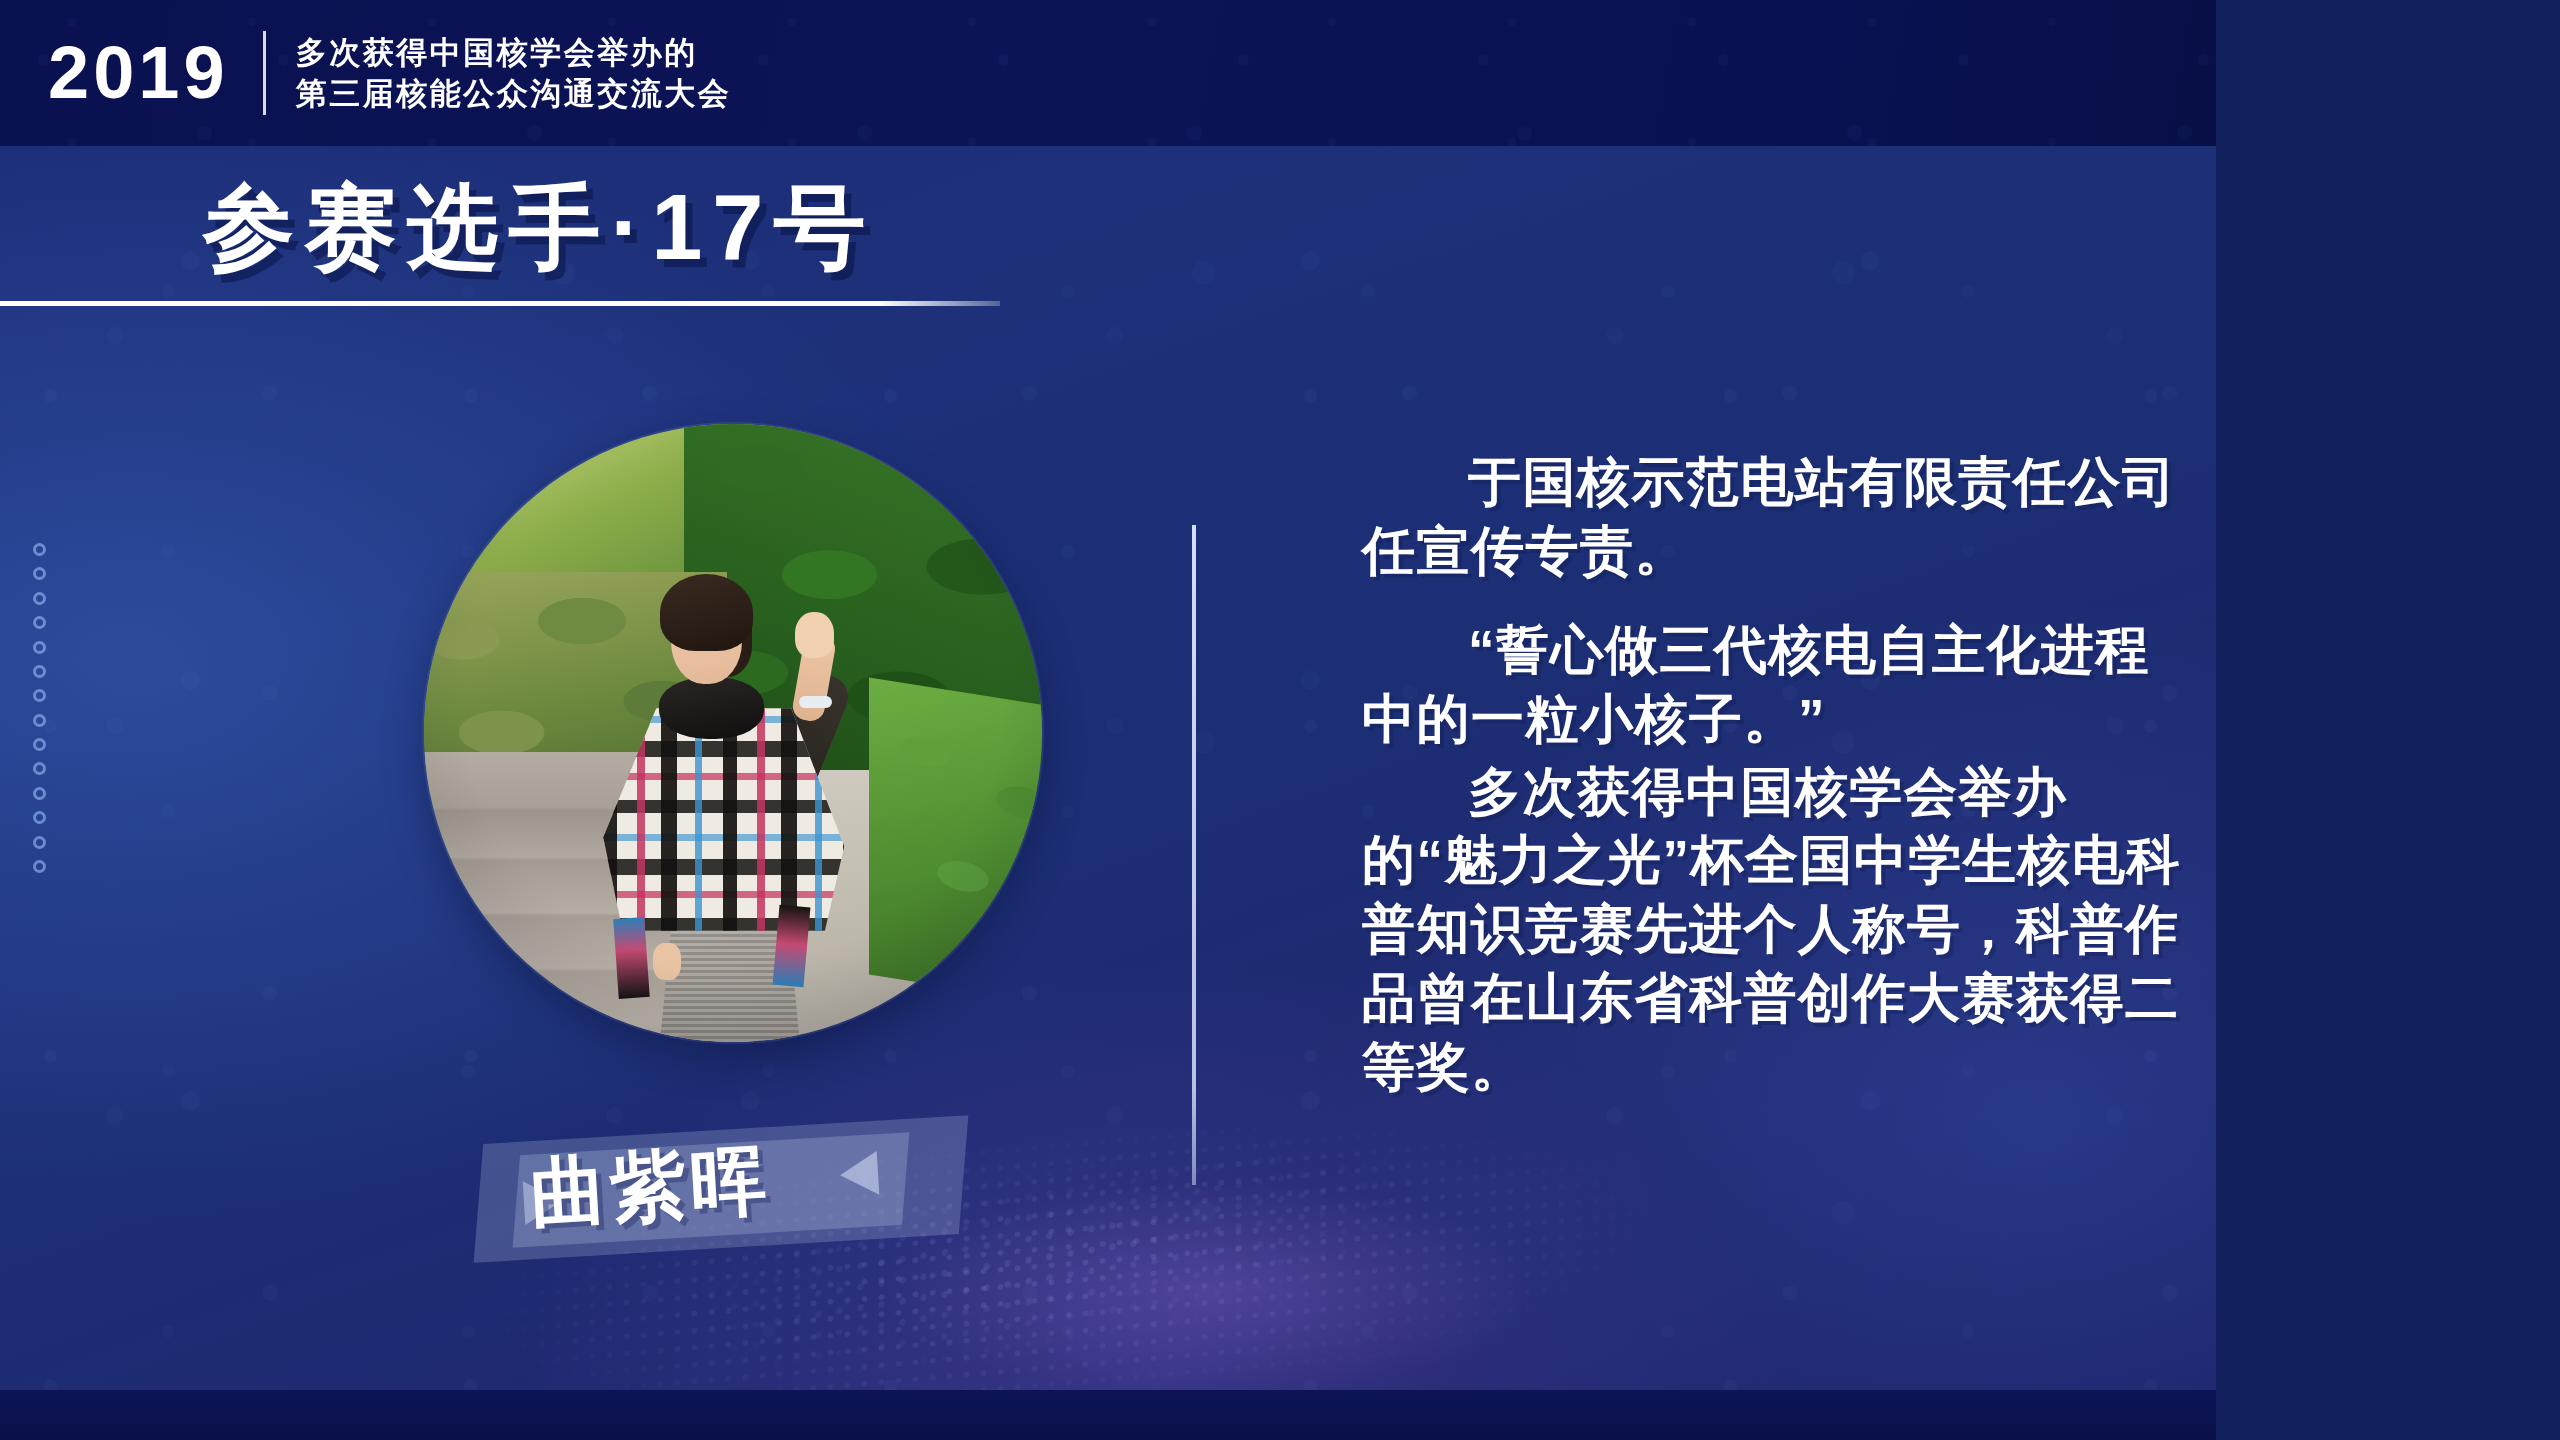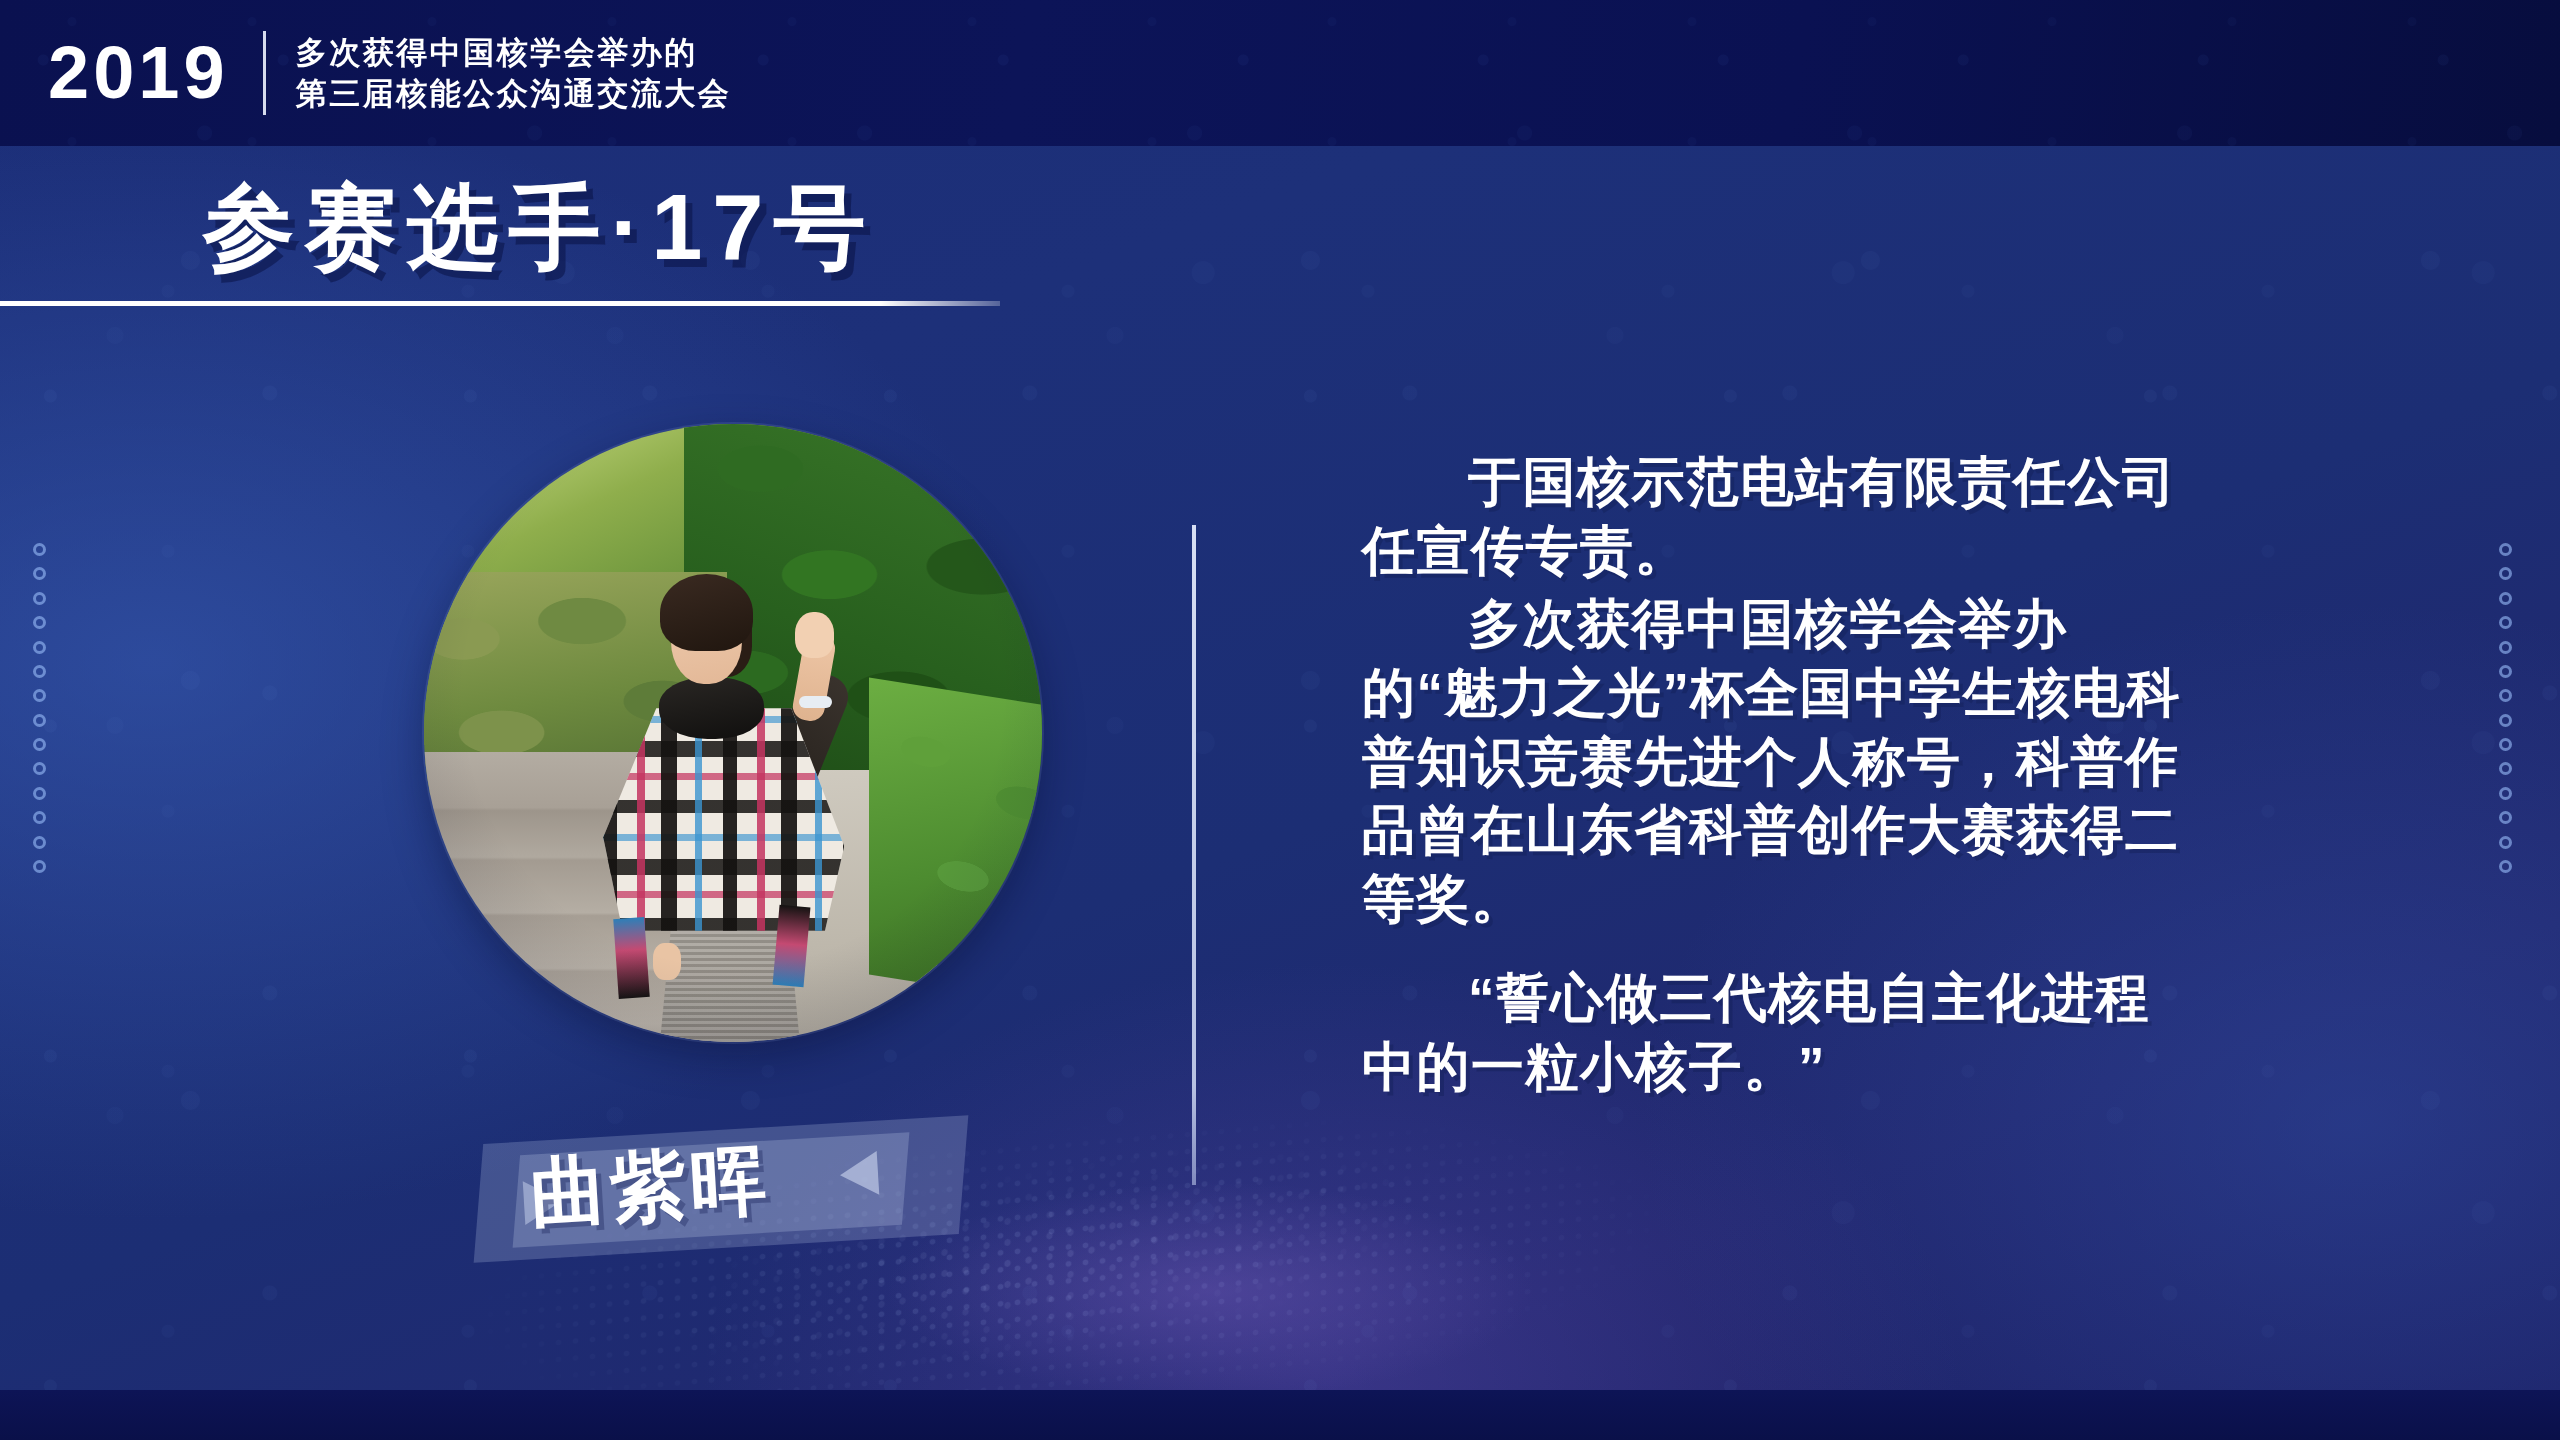--- a/index.html
+++ b/index.html
@@ -1,20 +1,20 @@
 <!DOCTYPE html>
 <html><head>
 <meta charset="utf-8">
 <style>
   * { margin:0; padding:0; box-sizing:border-box; }
   html,body { width:2560px; height:1440px; overflow:hidden; background:#11205c; }
   body { font-family:"Liberation Sans","DejaVu Sans",sans-serif; }
 
   #stage {
-    position:relative; width:2560px; height:1440px; overflow:hidden;
+    position:relative; width:2216px; height:1440px; overflow:hidden;
     background:
       radial-gradient(ellipse 1400px 900px at 6% 46%, rgba(58,96,185,0.55) 0%, rgba(58,96,185,0.0) 62%),
       radial-gradient(ellipse 1100px 800px at 92% 78%, rgba(52,86,176,0.40) 0%, rgba(52,86,176,0) 65%),
       radial-gradient(ellipse 900px 600px at 52% 96%, rgba(92,74,172,0.40) 0%, rgba(92,74,172,0) 70%),
       linear-gradient(160deg, #1b2d77 0%, #1d3079 28%, #1c2e74 55%, #21276e 78%, #1b1f63 100%);
   }
 
   
   #bubbles {
     position:absolute; inset:0; pointer-events:none; opacity:.5;
@@ -347,19 +347,19 @@
     <div class="banner-shape bshape-back"></div>
     <div class="banner-shape bshape-front"></div>
     <div id="banner-arrow-left"></div>
     <div id="banner-arrow-right"></div>
     <div id="name-text">曲紫晖</div>
   </div>
 
   <div id="bio-divider"></div>
   <div id="bio">
     <p class="bio-p">于国核示范电站有限责任公司任宣传专责。</p>
+    <p class="bio-p last">“誓心做三代核电自主化进程中的一粒小核子。”</p>
     <p class="bio-p">多次获得中国核学会举办的“魅力之光”杯全国中学生核电科普知识竞赛先进个人称号，科普作品曾在山东省科普创作大赛获得二等奖。</p>
-    <p class="bio-p last">“誓心做三代核电自主化进程中的一粒小核子。”</p>
   </div>
 
   <div id="bottom-bar"></div>
 
 </div>
 
 </body></html>

